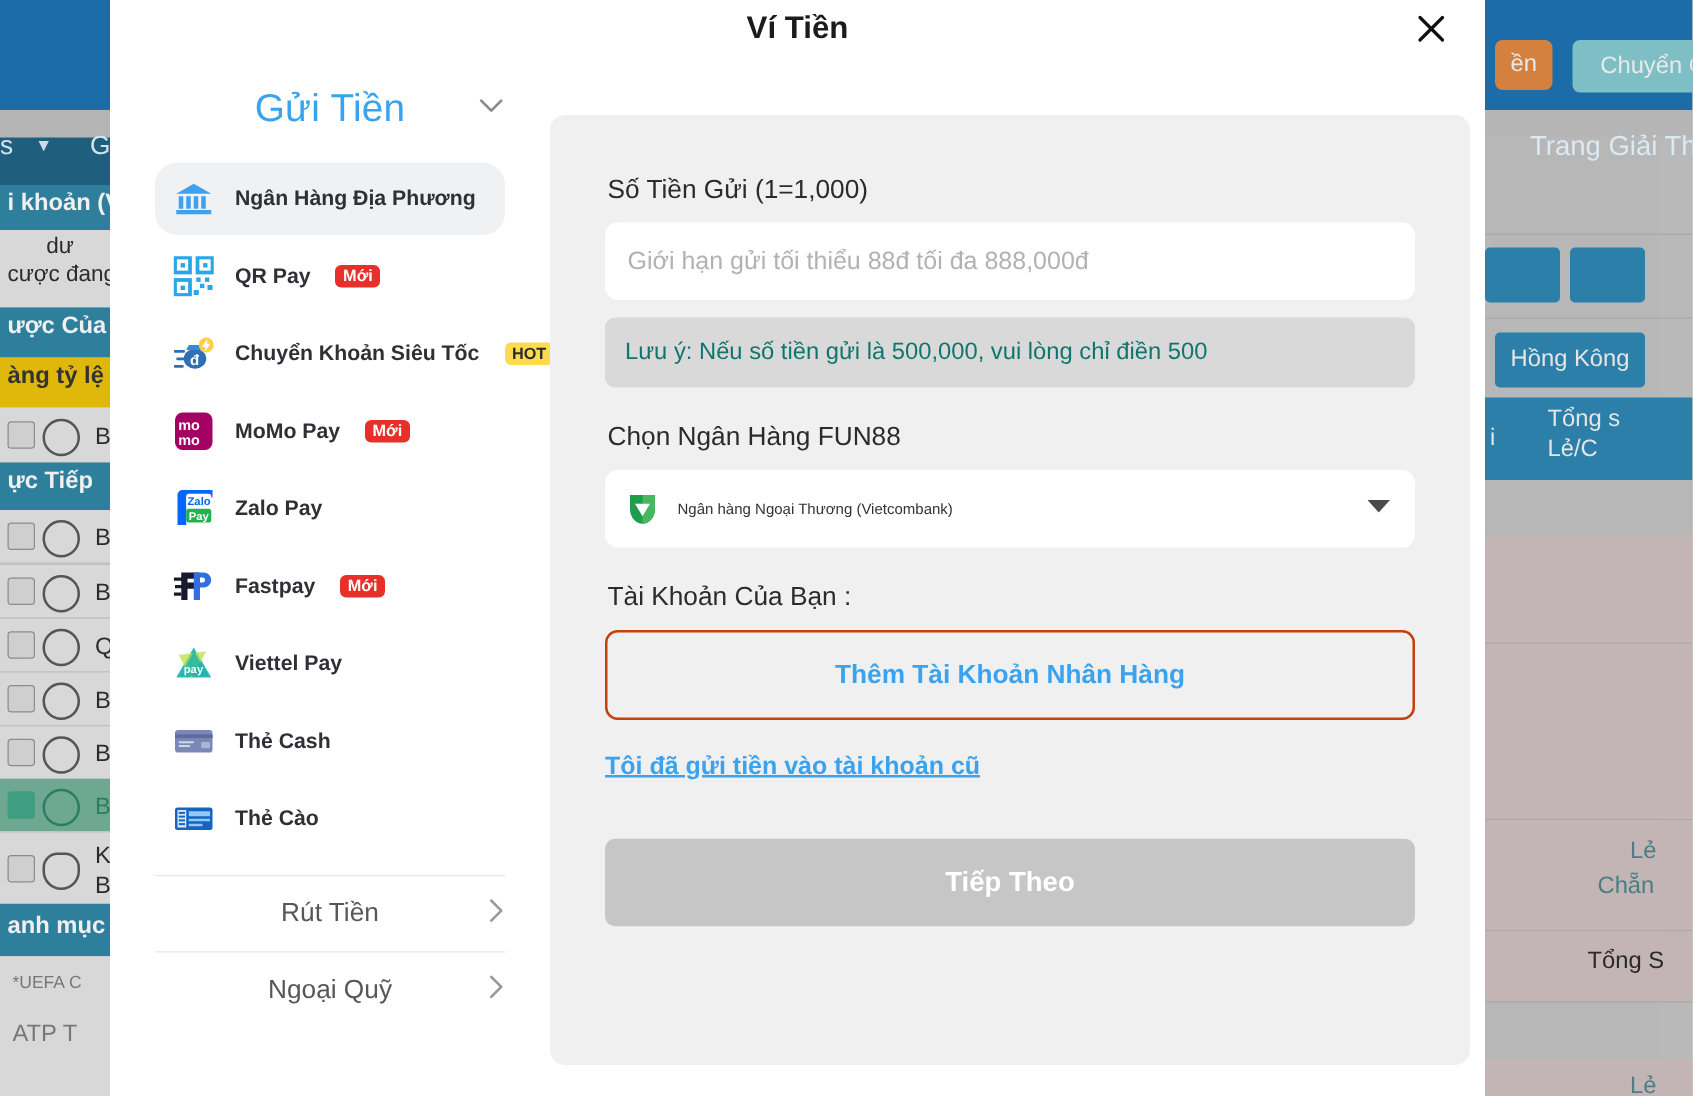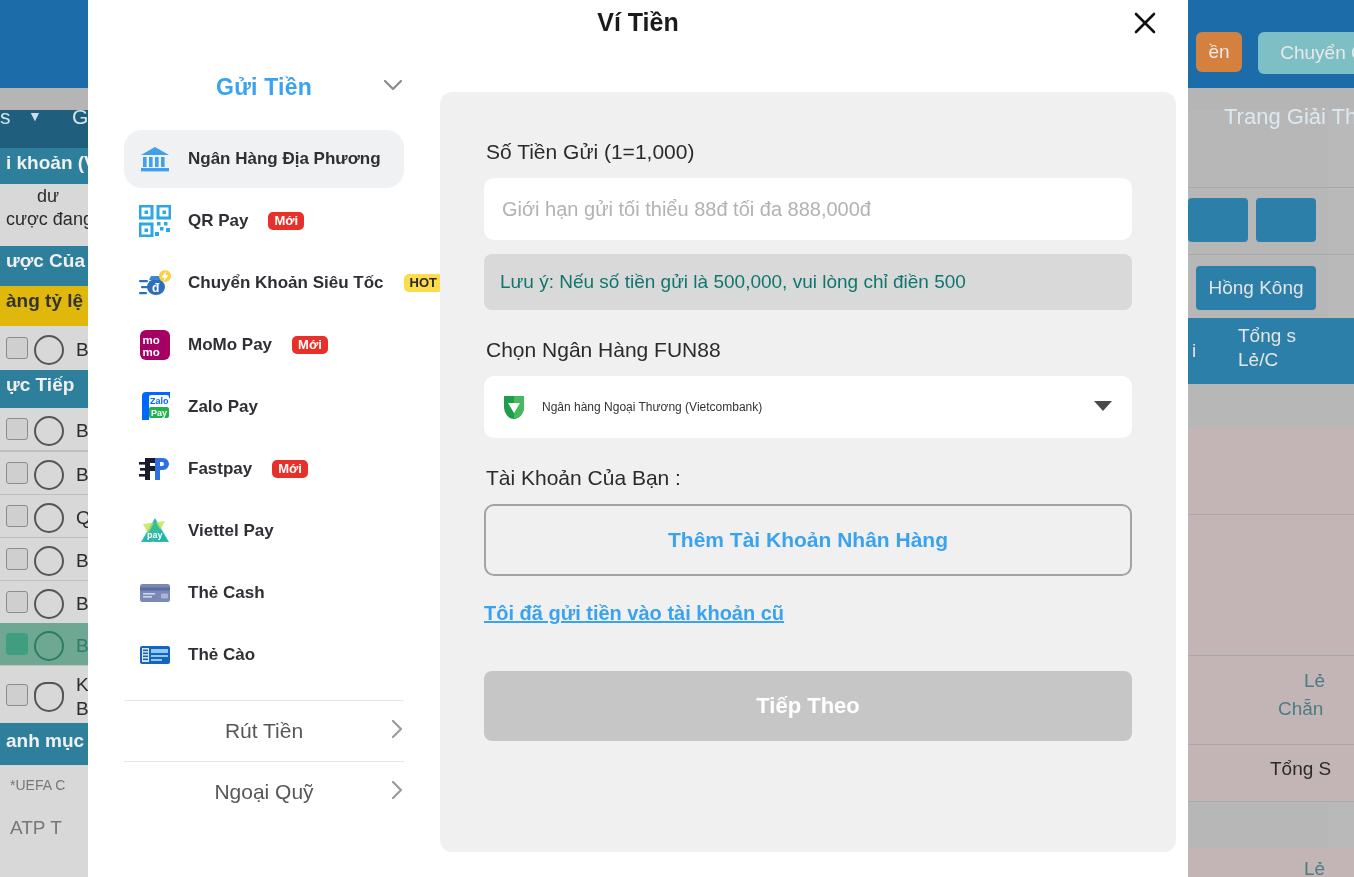--- a/index.html
+++ b/index.html
@@ -66,21 +66,21 @@
 
   
   #sidebar{
     width:352px;flex:0 0 352px;padding:0 0 0 0;box-sizing:border-box;
   }
   #deposit-header{
     display:flex;align-items:center;justify-content:center;position:relative;
     height:78px;
   }
   #deposit-header .title{
-    font-size:23px;font-weight:bold;color:#3aa3ef;letter-spacing:.2px;
+    font-size:31px;font-weight:normal;color:#3aa3ef;letter-spacing:.2px;
   }
   #deposit-header .chev{
     position:absolute;right:36px;top:50%;transform:translateY(-50%);
     color:#8b8b8b;
   }
   .method-list{padding:0 36px 0 36px;}
   .method{
     display:flex;align-items:center;gap:16px;
     height:58px;border-radius:10px;padding:0 14px;margin:4px 0;
     box-sizing:border-box;cursor:pointer;
@@ -122,21 +122,21 @@
     font-size:19px;color:#0f766e;
   }
   .f-gap{height:28px;}
   .f-select{
     height:62px;background:#fff;border-radius:10px;display:flex;align-items:center;
     padding:0 18px;box-sizing:border-box;position:relative;cursor:pointer;
   }
   .f-select .bankname{font-size:12px;color:#333;margin-left:16px;}
   .f-select .caret{position:absolute;right:20px;top:50%;transform:translateY(-50%);color:#4a4a4a;}
   .add-acct-btn{
-    height:68px;border:2px solid #a3a3a3;border-radius:10px;background:#f0f0f1;
+    height:68px;border:2px solid #c2410c;border-radius:10px;background:#f0f0f1;
     display:flex;align-items:center;justify-content:center;
     font-size:21px;font-weight:bold;color:#3aa3ef;cursor:pointer;
   }
   .old-acct-link{
     display:inline-block;margin-top:26px;font-size:20px;font-weight:bold;
     color:#3aa3ef;text-decoration:underline;cursor:pointer;
   }
   .next-btn{
     margin-top:46px;height:70px;background:#c6c6c6;border-radius:8px;
     display:flex;align-items:center;justify-content:center;

